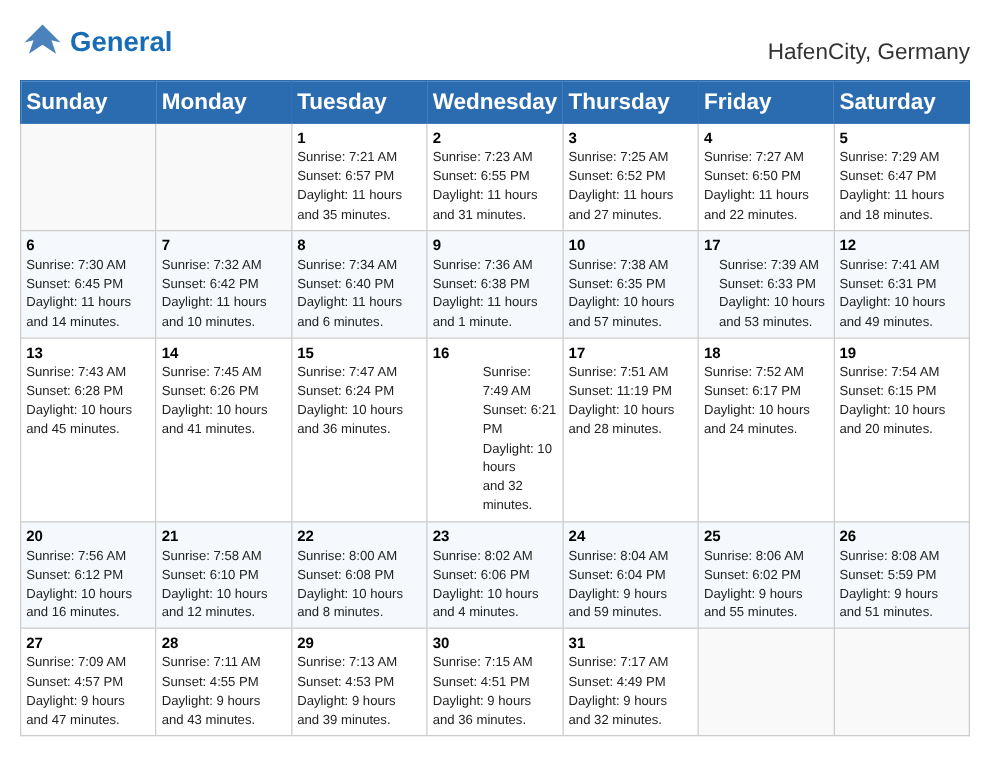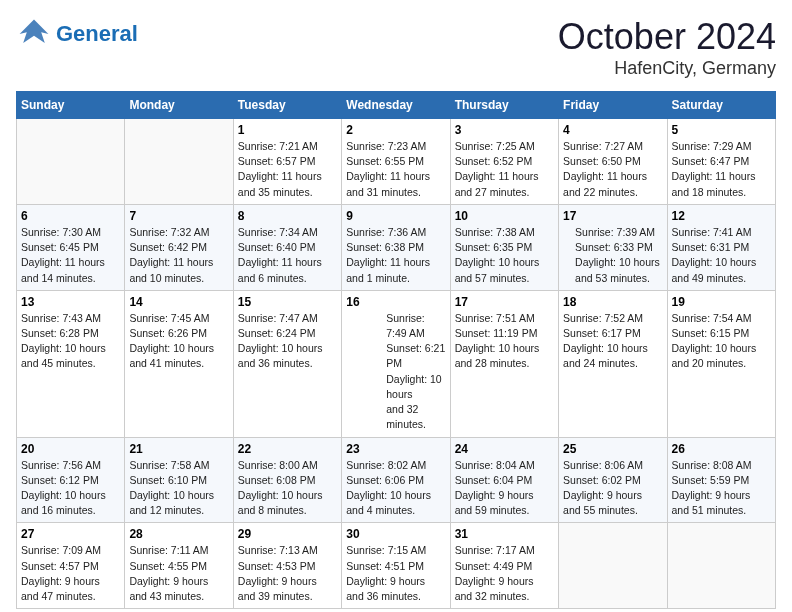--- a/index.html
+++ b/index.html
@@ -6,21 +6,21 @@
     body {
       font-family: Arial, sans-serif;
       background: #fff;
       width: 792px;
       min-height: 612px;
       padding: 16px;
     }
     .header {
       display: flex;
       justify-content: space-between;
-      align-items: flex-start;
+      align-items: flex-end;
       margin-bottom: 12px;
     }
     .logo {
       display: flex;
       align-items: center;
       gap: 4px;
     }
     .logo-text {
       font-size: 22px;
       font-weight: bold;
@@ -47,21 +47,21 @@
     .calendar {
       width: 100%;
       border-collapse: collapse;
       font-size: 11px;
     }
     .calendar th {
       background: #2b6cb0;
       color: #fff;
       padding: 6px 4px;
       text-align: left;
-      font-size: 12px;
+      font-size: 18px;
       border: 1px solid #2b6cb0;
     }
     .calendar td {
       border: 1px solid #ccc;
       vertical-align: top;
       padding: 4px;
       width: calc(100%/7);
       min-height: 80px;
       background: #fff;
     }
@@ -89,21 +89,20 @@
 <div class="header">
   <div class="logo">
     <svg class="logo-bird" viewBox="0 0 40 40" xmlns="http://www.w3.org/2000/svg">
       <polygon points="20,4 36,20 28,18 32,30 20,22 8,30 12,18 4,20" fill="#2b6cb0" opacity="0.85"></polygon>
     </svg>
     <div class="logo-text">
       <div><span>General</span></div>
     </div>
   </div>
   <div class="title-block">
-    <div class="month-title">October 2024</div>
     <div class="location-title">HafenCity, Germany</div>
   </div>
 </div>
 
 <table class="calendar">
   <thead>
     <tr>
     <th>Sunday</th>
         <th>Monday</th>
         <th>Tuesday</th>

